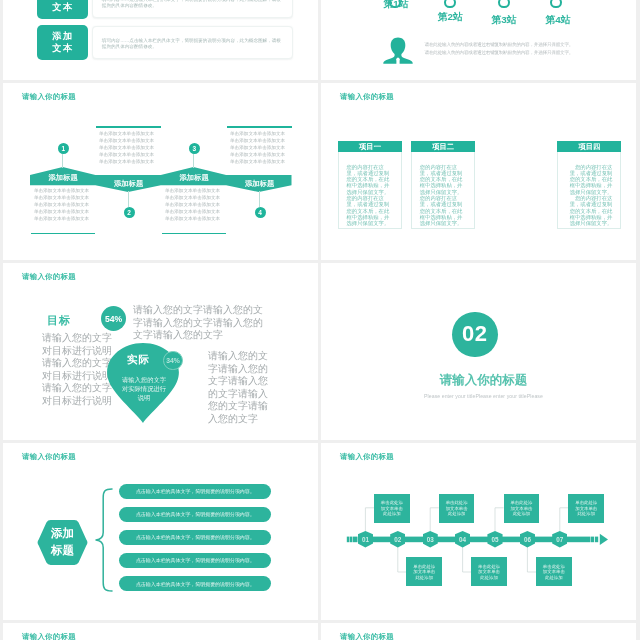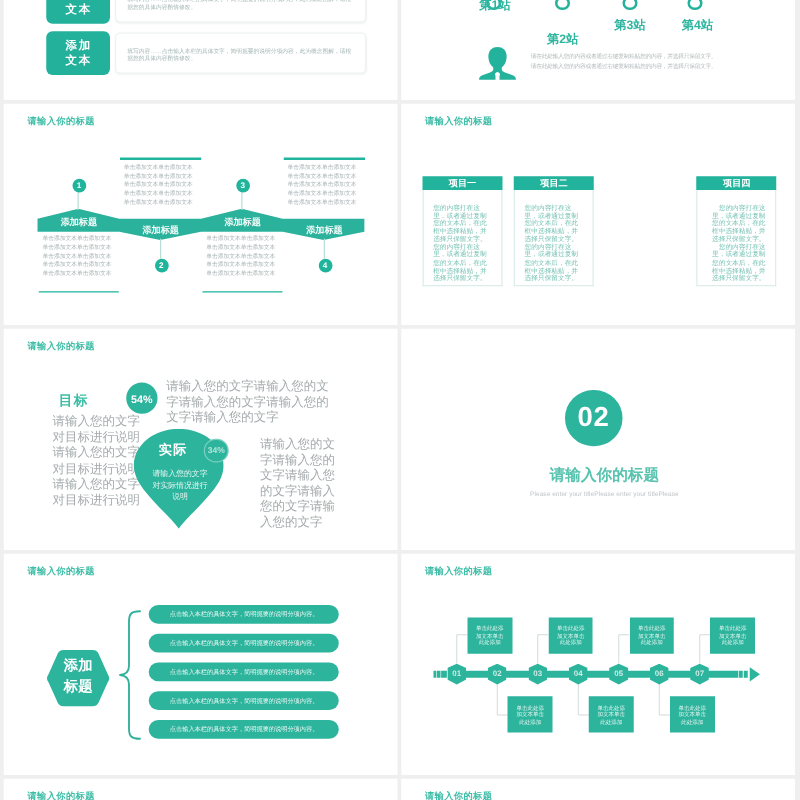--- a/index.html
+++ b/index.html
@@ -72,21 +72,21 @@
         </div>
   </div>
 </div>
 
 <div class="slide" style="left:321px;top:-97px;">
   <div class="s2-ring" style="left:68.15px;top:93.5px;"></div>
   <div class="s2-ring" style="left:123.25px;top:93.5px;"></div>
   <div class="s2-ring" style="left:176.95px;top:93.5px;"></div>
   <div class="s2-ring" style="left:229.45px;top:93.5px;"></div>
   <div class="s2-lbl" style="left:45.0px;top:95px;">第1站</div>
-  <div class="s2-lbl" style="left:99.2px;top:122px;">第2站</div>
+  <div class="s2-lbl" style="left:99.2px;top:108px;">第2站</div>
   <div class="s2-lbl" style="left:153.0px;top:110.5px;">第3站</div>
   <div class="s2-lbl" style="left:207.0px;top:110.5px;">第4站</div>
   <svg width="30" height="27" viewBox="0 0 30 27" style="position:absolute;left:62px;top:134px;">
     <path d="M15 0.5 C19.3 0.5 22.3 3.2 22.3 8 C22.3 13.4 19.3 18 15 18 C10.7 18 7.7 13.4 7.7 8 C7.7 3.2 10.7 0.5 15 0.5 Z" fill="#23b29b"></path>
     <path d="M11.6 15.5 L11.6 18.6 C11.6 19.8 10.4 20.4 9.0 20.9 L3.4 23.0 C1.3 23.8 0.3 24.9 0.3 26.2 L0.3 26.8 L13.4 26.8 L13.4 23.6 A1.9 1.9 0 1 1 16.6 23.6 L16.6 26.8 L29.7 26.8 L29.7 26.2 C29.7 24.9 28.7 23.8 26.6 23.0 L21.0 20.9 C19.6 20.4 18.4 19.8 18.4 18.6 L18.4 15.5 Z" fill="#23b29b"></path>
   </svg>
   <div class="s2-txt" style="left:103.6px;top:139.5px;width:170px;">请在此处输入您的内容或者通过右键复制粘贴您的内容，并选择只保留文字。</div>
   <div class="s2-txt" style="left:103.6px;top:147.5px;width:170px;">请在此处输入您的内容或者通过右键复制粘贴您的内容，并选择只保留文字。</div>
 </div>
 

